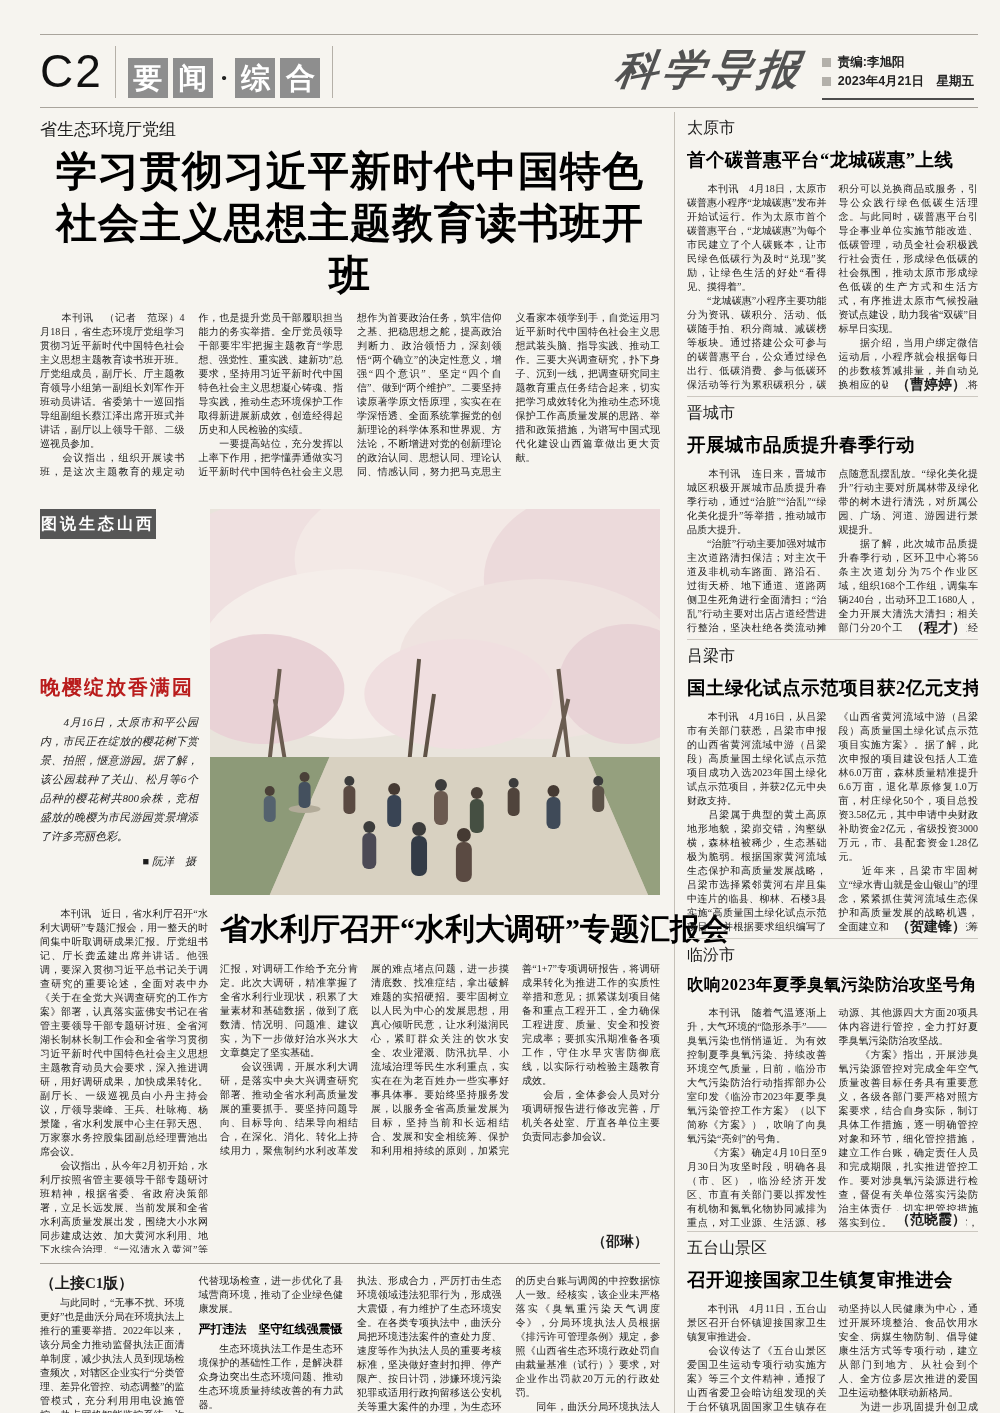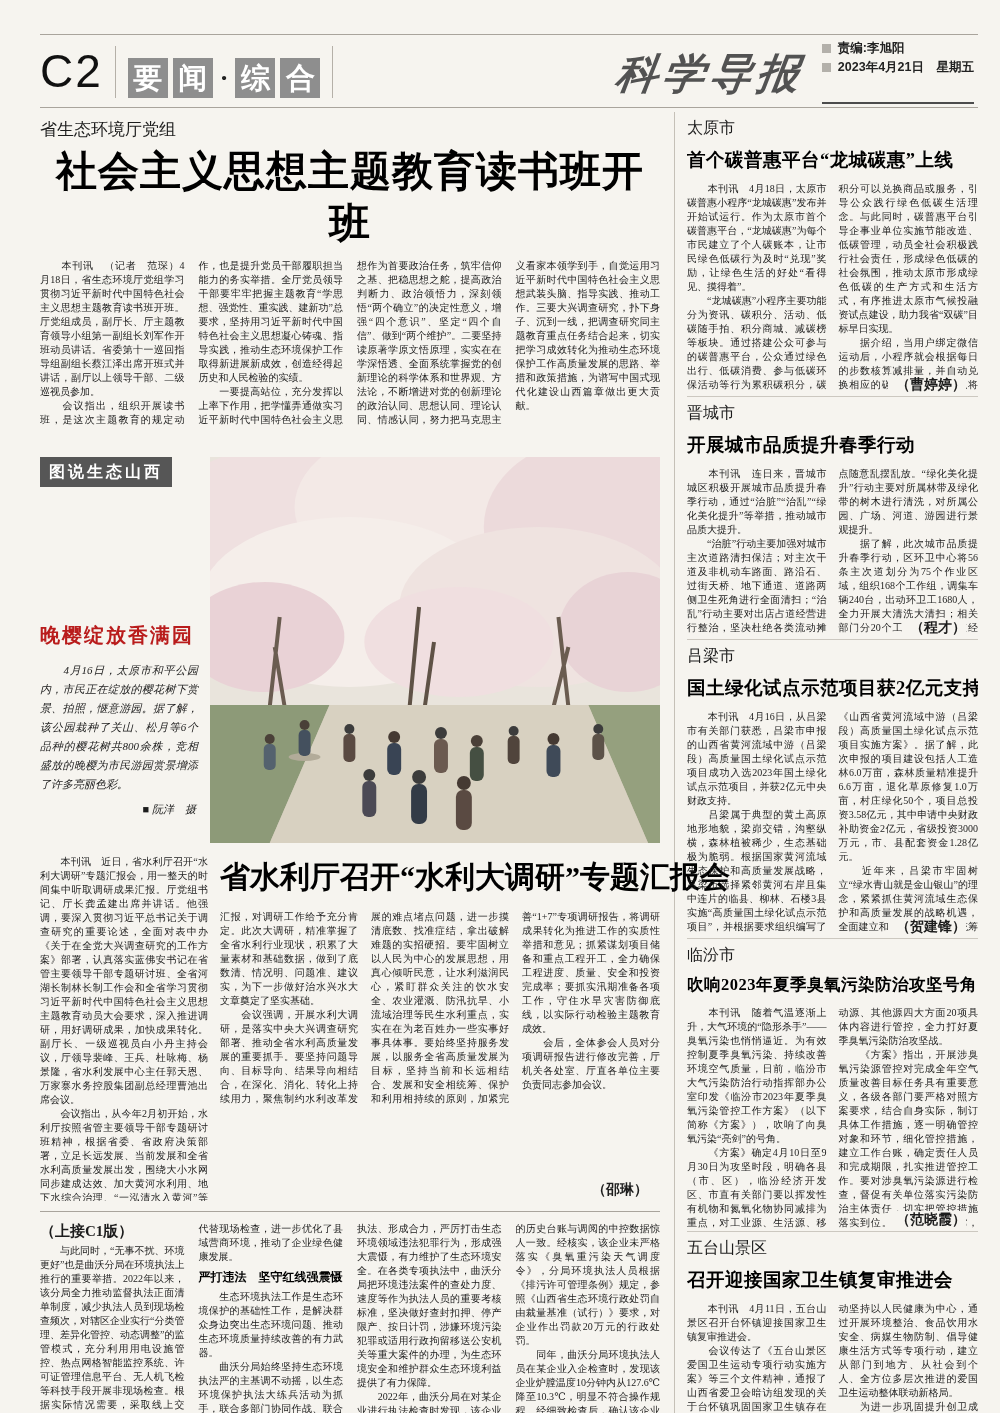--- a/index.html
+++ b/index.html
@@ -15,41 +15,41 @@
   .edition{font:400 46px "Liberation Sans","DejaVu Sans",sans-serif;color:#111;letter-spacing:2px;}
   .vline{width:1px;height:52px;background:#b5b0a8;}
   .section-boxes{display:flex;align-items:center;gap:5px;}
   .sec-box{width:40px;height:40px;background:#8e8e8e;color:#fff;text-align:center;
            font:700 29px/40px "Liberation Serif",serif;}
   .sec-dot{color:#222;font-size:26px;font-weight:700;margin:0 2px;}
   .header-right{display:flex;align-items:flex-end;gap:18px;padding-right:4px;}
   .masthead{font:italic 700 42px "DejaVu Serif",serif;color:#525252;transform:skewX(-8deg);
             letter-spacing:5px;margin-bottom:2px;}
   .pubinfo{font:700 12.5px "Liberation Sans","DejaVu Sans",sans-serif;color:#222;
-           border-bottom:2px solid #4c4c4c;padding-bottom:25px;}
+           border-bottom:2px solid #4c4c4c;padding-bottom:7px;}
   .pubinfo .row{display:flex;align-items:center;gap:7px;line-height:19px;}
   .sq{width:9px;height:9px;background:#b3b0aa;display:inline-block;flex:none;}
 
   
   .content{display:flex;gap:14px;margin-top:4px;}
   .main{width:620px;flex:none;}
   .rail{flex:1;border-left:1px solid #c5c0b7;padding-left:12px;min-width:0;}
 
   
   .kicker{font-size:17px;margin:6px 0 4px;}
   .lead-title{font-family:"Liberation Sans","DejaVu Sans",sans-serif;font-weight:900;
               font-size:41px;line-height:1.27;text-align:center;letter-spacing:1px;margin:0;color:#000;}
   .lead-body{margin-top:10px;height:186px;overflow:hidden;column-count:4;column-gap:14px;}
   p.body{font-size:10px;line-height:14px;text-align:justify;white-space:pre-line;margin:0;}
 
   
   .photo-row{display:flex;gap:12px;margin-top:12px;height:386px;}
   .photo-left{width:158px;flex:none;display:flex;flex-direction:column;}
   .photo-label{background:#565656;color:#fff;font:700 16px/1 "Liberation Serif",serif;
-               padding:7px 9px;letter-spacing:3px;align-self:flex-start;}
+               padding:7px 1px;letter-spacing:3px;align-self:flex-start;}
   .caption-title{font-weight:900;font-size:20px;letter-spacing:2px;margin:auto 0 12px;color:#b91c1c;}
   .caption{font:italic 11px/19px "Liberation Serif",serif;text-align:justify;white-space:pre-line;margin:0;}
   .credit{font:italic 11px "Liberation Serif",serif;text-align:right;margin:8px 2px 26px 0;}
   .photo{flex:1;min-width:0;}
   .photo svg{width:100%;height:100%;display:block;}
 
   
   .water{display:flex;gap:12px;margin-top:12px;height:346px;}
   .water-left{width:168px;flex:none;overflow:hidden;}
   .water-right{flex:1;min-width:0;display:flex;flex-direction:column;position:relative;}
@@ -111,20 +111,21 @@
   </div>
 
   <div class="headrule"></div>
 
   <div class="content">
 
     <div class="main">
 
       <div>
         <div class="kicker">省生态环境厅党组</div>
+        <h1 class="lead-title">学习贯彻习近平新时代中国特色</h1>
         <h1 class="lead-title">社会主义思想主题教育读书班开班</h1>
         <div class="lead-body">
           <p class="body">　　本刊讯　（记者　范琛）4月18日，省生态环境厅党组学习贯彻习近平新时代中国特色社会主义思想主题教育读书班开班。厅党组成员，副厅长、厅主题教育领导小组第一副组长刘军作开班动员讲话。省委第十一巡回指导组副组长蔡江泽出席开班式并讲话，副厅以上领导干部、二级巡视员参加。
 　　会议指出，组织开展读书班，是这次主题教育的规定动作，也是提升党员干部履职担当能力的务实举措。全厅党员领导干部要牢牢把握主题教育“学思想、强党性、重实践、建新功”总要求，坚持用习近平新时代中国特色社会主义思想凝心铸魂、指导实践，推动生态环境保护工作取得新进展新成效，创造经得起历史和人民检验的实绩。
 　　一要提高站位，充分发挥以上率下作用，把学懂弄通做实习近平新时代中国特色社会主义思想作为首要政治任务，筑牢信仰之基、把稳思想之舵，提高政治判断力、政治领悟力，深刻领悟“两个确立”的决定性意义，增强“四个意识”、坚定“四个自信”、做到“两个维护”。二要坚持读原著学原文悟原理，实实在在学深悟透、全面系统掌握党的创新理论的科学体系和世界观、方法论，不断增进对党的创新理论的政治认同、思想认同、理论认同、情感认同，努力把马克思主义看家本领学到手，自觉运用习近平新时代中国特色社会主义思想武装头脑、指导实践、推动工作。三要大兴调查研究，扑下身子、沉到一线，把调查研究同主题教育重点任务结合起来，切实把学习成效转化为推动生态环境保护工作高质量发展的思路、举措和政策措施，为谱写中国式现代化建设山西篇章做出更大贡献。</p>
         </div>
       </div>
 
       <div class="photo-row">
         <div class="photo-left">

